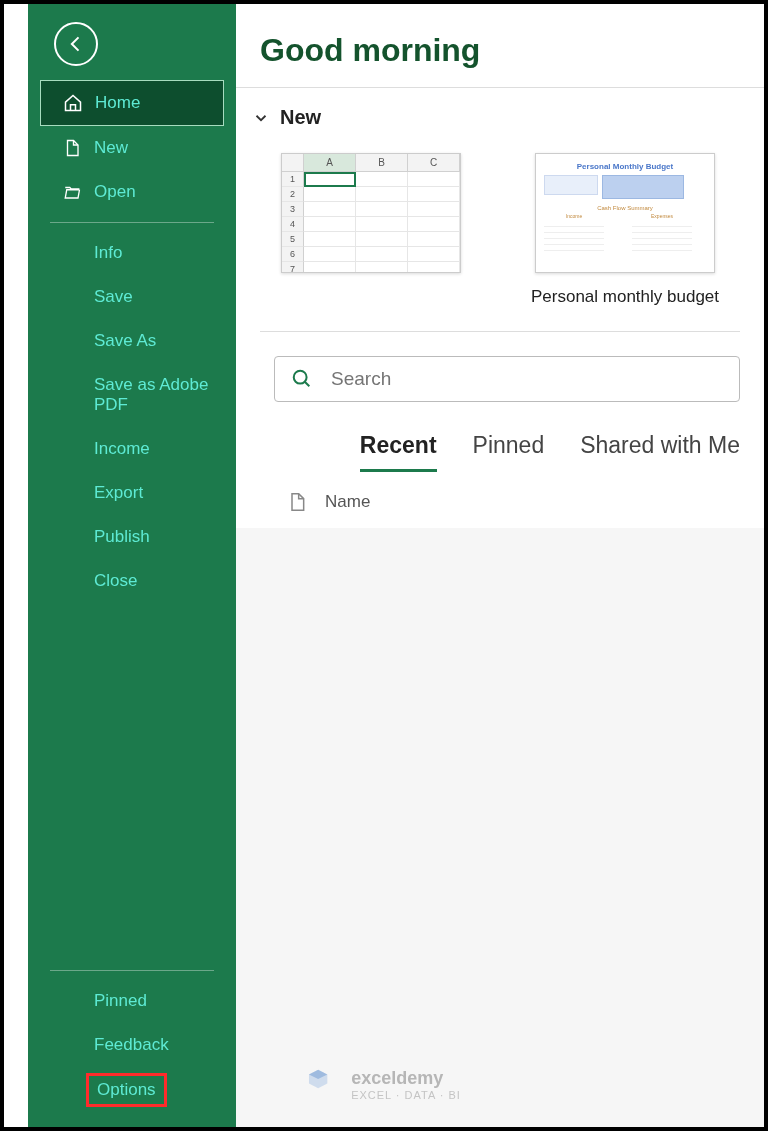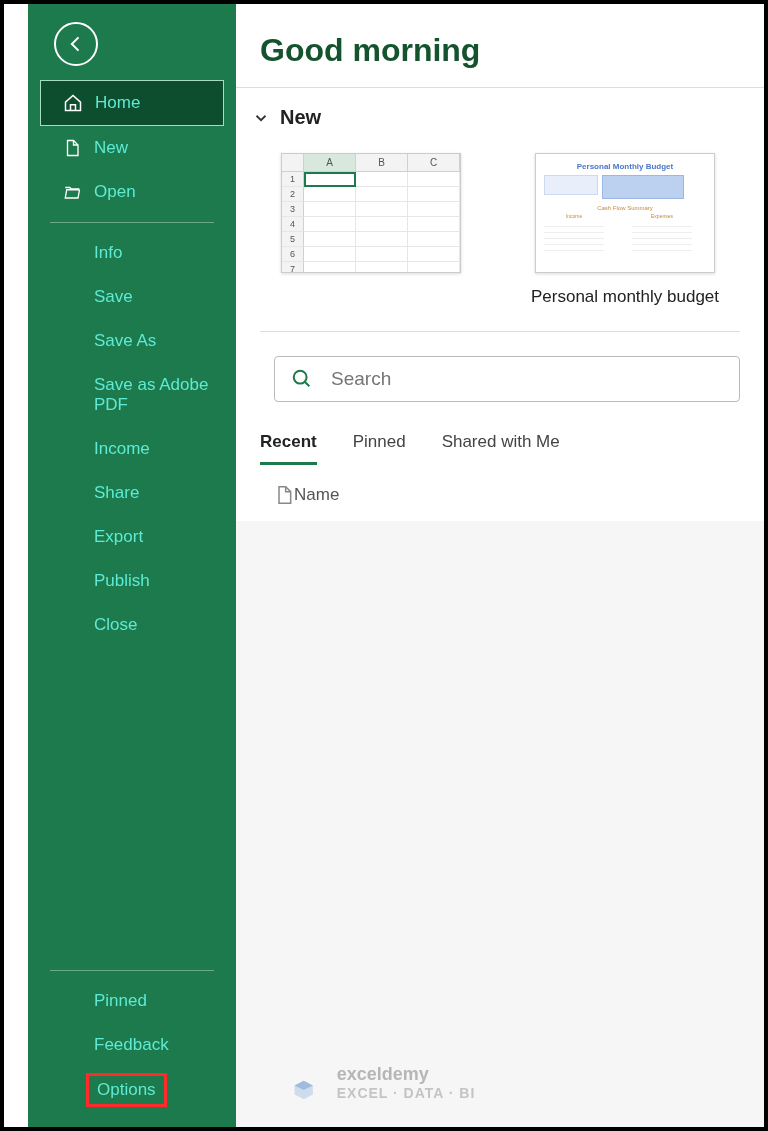--- a/index.html
+++ b/index.html
@@ -47,30 +47,30 @@
   .bt-col { font-size:5px; color:#888;}
   .bt-col .hd { color:#c28a3f; margin-bottom:2px;}
   .bt-col .ln { border-bottom:1px solid #eee; height:6px; width:60px;}
   .tpl-label { font-size: 17px; color: #222; }
   
   .search-wrap { padding: 24px 24px 0 38px; }
   .search { border:1px solid #bbb; border-radius:4px; height:46px; display:flex; align-items:center; padding:0 16px; gap:18px; }
   .search svg { stroke:#1c7a4c; }
   .search input { border:none; outline:none; font-size:19px; color:#444; flex:1; background:transparent; }
   
-  .tabs { display:flex; gap:36px; padding: 30px 24px 0 24px; font-size:17px; color:#444; }
+  .tabs { display:flex; gap:36px; padding: 30px 24px 0 24px; font-size:23px; color:#444;justify-content:flex-end; }
   .tab { padding-bottom:10px; cursor:pointer; }
   .tab.active { font-weight:700; color:#222; border-bottom:3px solid #1c7a4c; }
   
-  .list-head { display:flex; align-items:center; padding: 18px 24px 14px 38px; color:#555; font-size:17px; }
+  .list-head { display:flex; align-items:center; gap:18px; padding: 18px 24px 14px 51px; color:#555; font-size:17px; }
   .list-head svg { stroke:#888; fill:none; }
   .list-body { flex:1; background:#f6f6f6; }
   
-  .watermark { position:absolute; left:50%; bottom:26px; transform:translateX(-50%); display:flex; align-items:flex-end; gap:22px; color:#b6b6b6; font-size:18px; font-weight:600; pointer-events:none; }
-  .watermark .sub { font-size:14px; letter-spacing:1px; display:block; font-weight:700; color:#c4c4c4;}
+  .watermark { position:absolute; left:50%; bottom:26px; transform:translateX(-50%); display:flex; align-items:flex-start; gap:22px; color:#b6b6b6; font-size:18px; font-weight:600; pointer-events:none; }
+  .watermark .sub { font-size:11px; letter-spacing:1px; display:block; font-weight:400; color:#c4c4c4;}
   .wm-logo { width:22px; height:22px; }
 </style>
 </head>
 <body>
 
 <div class="frame">
 
   <div class="sidebar">
     <div class="back-btn">
       <svg width="20" height="20" viewBox="0 0 24 24" fill="none" stroke-width="2.4">
@@ -116,23 +116,20 @@
         <span>Save</span>
       </div>
     <div class="nav-item nolabelicon">
         <span>Save As</span>
       </div>
     <div class="nav-item nolabelicon">
         <span>Save as Adobe PDF</span>
       </div>
     <div class="nav-item nolabelicon">
         <span>Income</span>
-      </div>
-    <div class="nav-item nolabelicon">
-        <span>Share</span>
       </div>
     <div class="nav-item nolabelicon">
         <span>Export</span>
       </div>
     <div class="nav-item nolabelicon">
         <span>Publish</span>
       </div>
     <div class="nav-item nolabelicon">
         <span>Close</span>
       </div>

